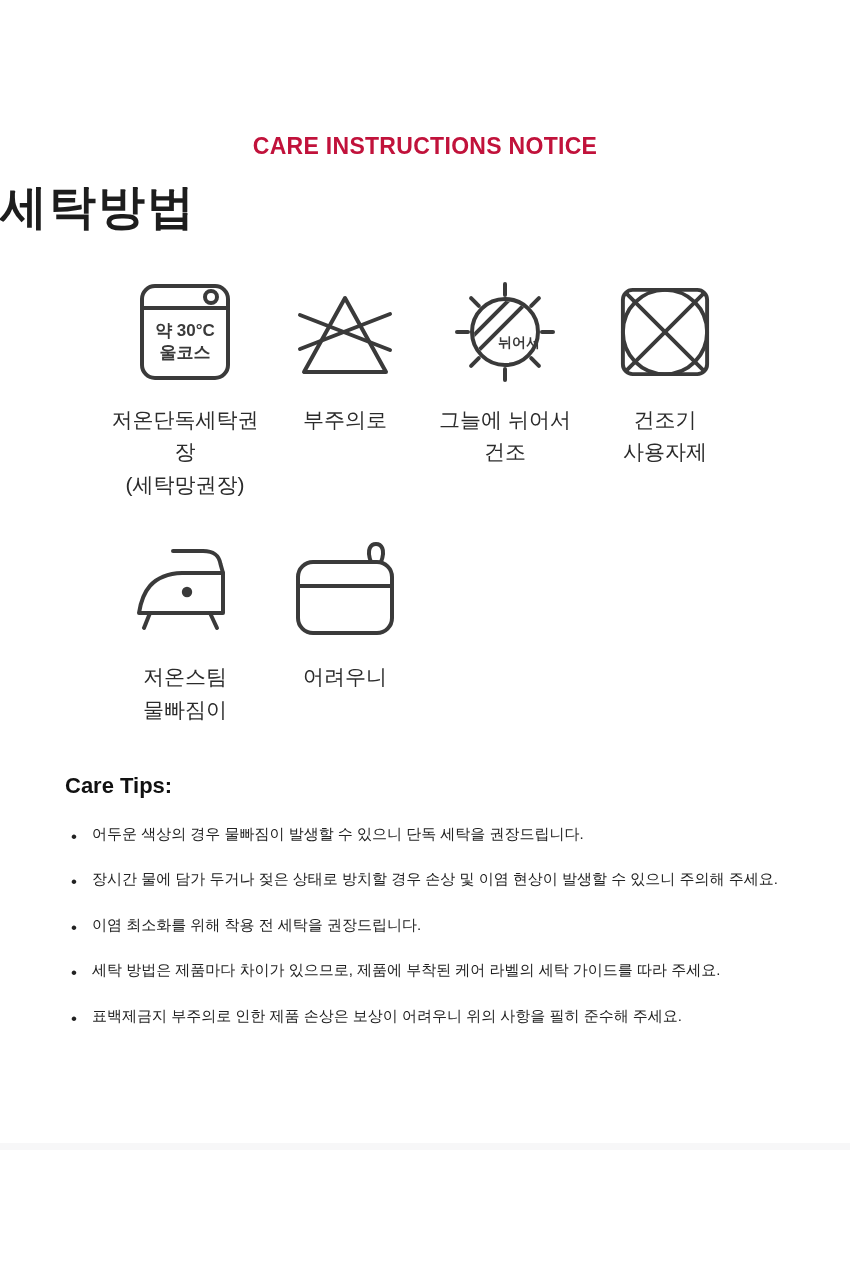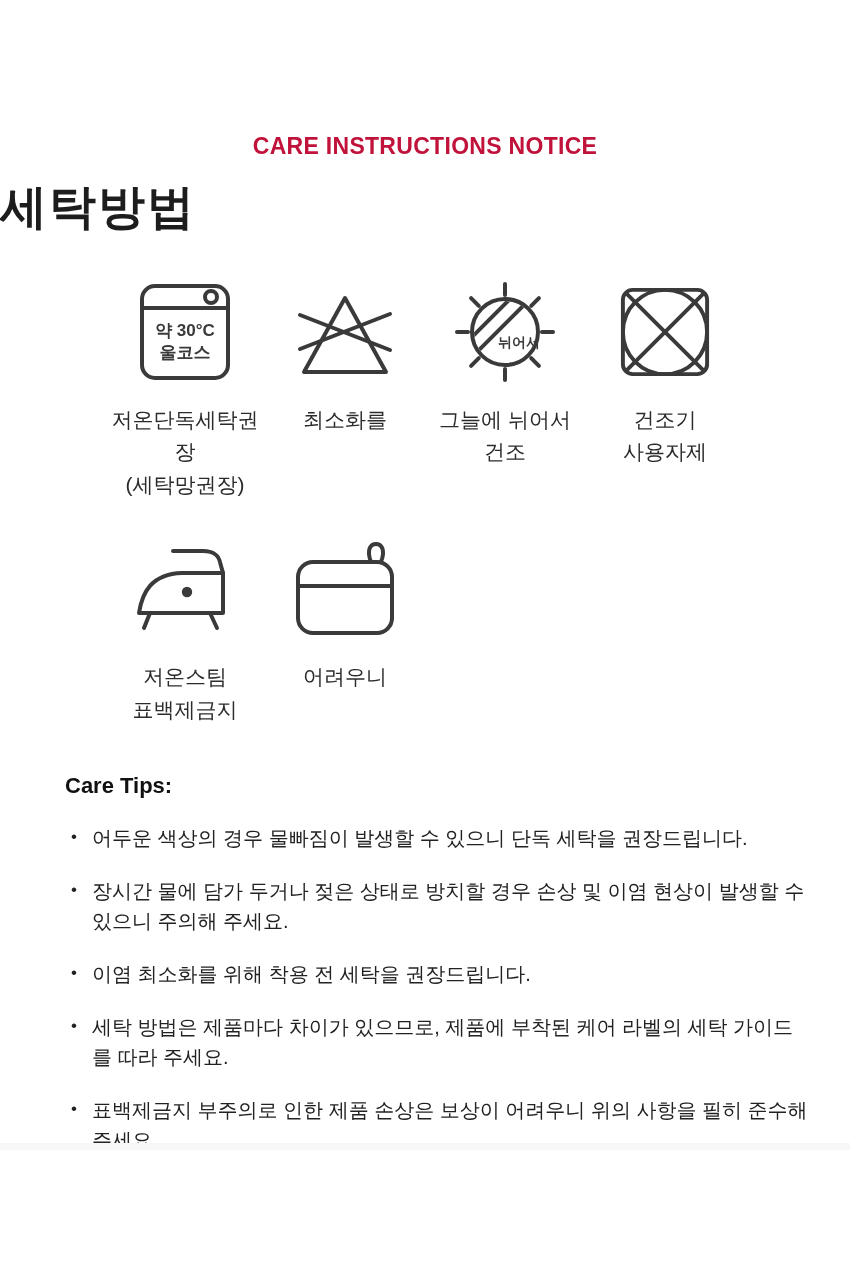--- a/index.html
+++ b/index.html
@@ -78,21 +78,21 @@
   .care-tips-heading {
     margin: 0 0 24px 0;
     font-size: 22px;
     font-weight: 700;
     color: #111;
   }
   .tips-list { list-style: none; margin: 0; padding: 0; }
   .tip-item {
     position: relative;
     padding-left: 27px;
-    font-size: 20px;
+    font-size: 15px;
     line-height: 1.5;
     color: #222;
     margin-bottom: 23px;
     max-width: 748px;
   }
   .tip-item::before {
     content: "\2022";
     position: absolute;
     left: 6px;
     top: 1px;
@@ -131,21 +131,21 @@
     </div>
 
     <div class="symbol-cell">
       <div class="symbol-box">
         <svg width="100" height="90" viewBox="0 0 100 90">
           <path class="icon-line" d="M 50 11 L 9 85 L 91 85 Z"></path>
           <line class="icon-line" x1="5" y1="28" x2="95" y2="63"></line>
           <line class="icon-line" x1="95" y1="27" x2="5" y2="62"></line>
         </svg>
       </div>
-      <div class="symbol-label">최소화를</div>
+      <div class="symbol-label">부주의로</div>
     </div>
 
     <div class="symbol-cell">
       <div class="symbol-box">
         <svg width="104" height="104" viewBox="0 0 104 104">
           <defs>
             <clipPath id="shadeCircleClip">
                 <circle cx="52" cy="52" r="31"></circle>
               </clipPath>
           </defs>
@@ -193,21 +193,21 @@
 
           <path class="icon-line" d="M 9 70 C 12 50 21 31 52 30 L 93 30 L 93 70 Z"></path>
 
           <circle class="icon-fill" cx="57" cy="49" r="5.2"></circle>
 
           <line class="icon-line" x1="20" y1="70" x2="14" y2="85"></line>
           <line class="icon-line" x1="80" y1="70" x2="87" y2="85"></line>
         </svg>
       </div>
       <div class="symbol-label">저온스팀
-표백제금지</div>
+물빠짐이</div>
     </div>
 
     <div class="symbol-cell">
       <div class="symbol-box">
         <svg width="108" height="96" viewBox="0 0 108 96">
           <path class="icon-line" d="M 80 21 C 75 8 80 3 85 3 C 90 3 95 8 90 21"></path>
           <rect class="icon-line" x="7" y="21" width="94" height="71" rx="15"></rect>
           <line class="icon-line" x1="7" y1="45" x2="101" y2="45"></line>
         </svg>
       </div>

